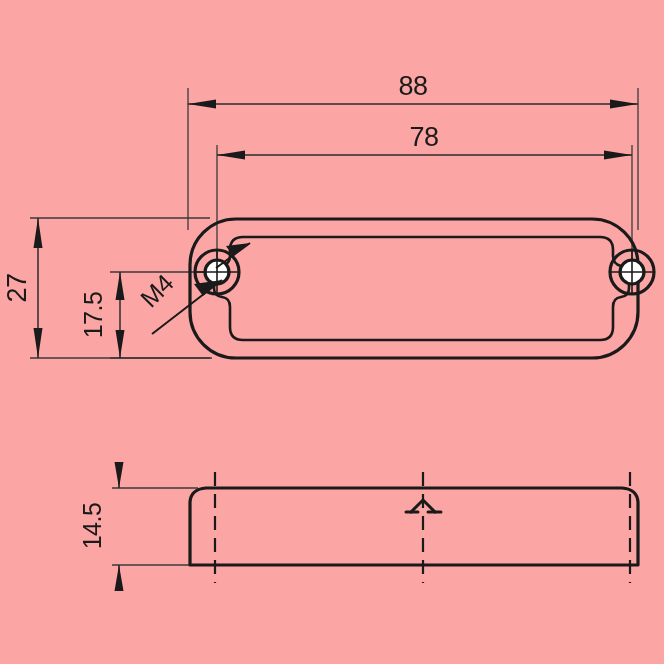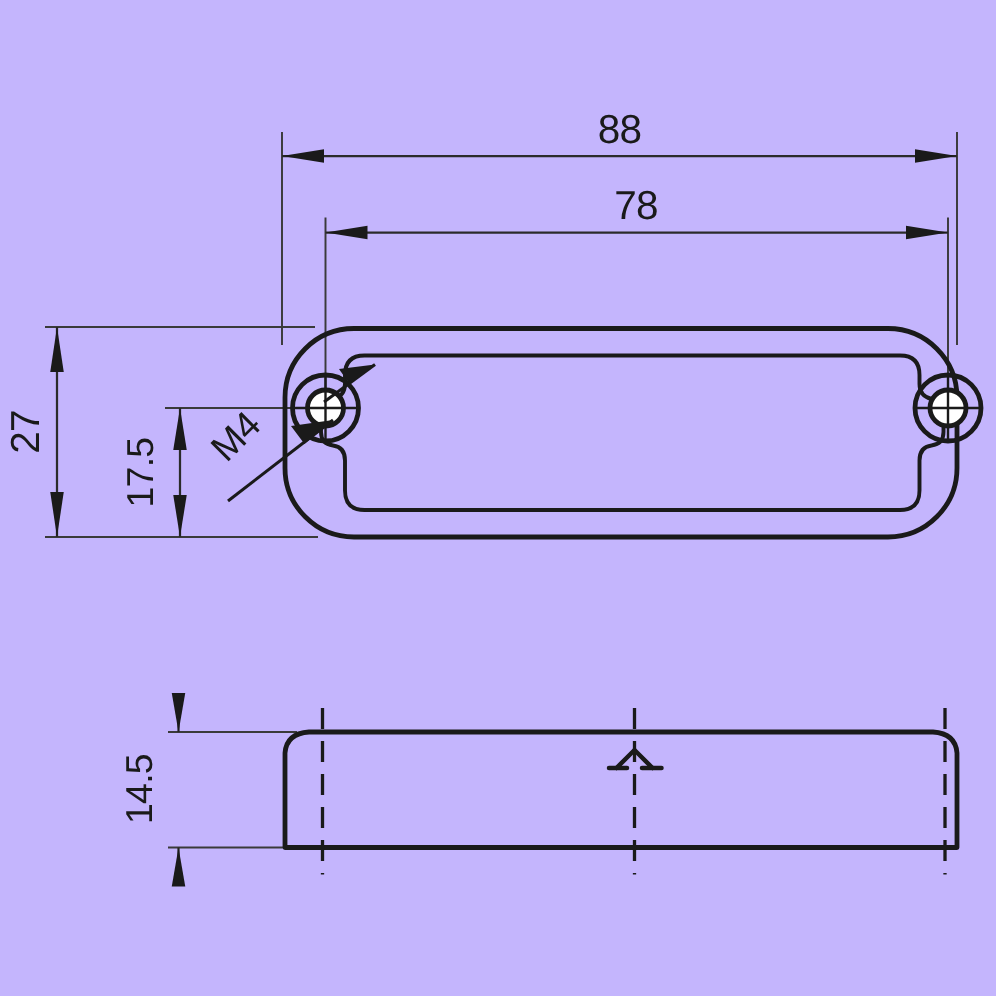--- a/index.html
+++ b/index.html
@@ -4,21 +4,21 @@
 <style>
   html, body {
     margin: 0;
     padding: 0;
     background: #ffffff;
   }
   #drawing-root {
     position: relative;
     width: 664px;
     height: 664px;
-    background: #c4b5fd;
+    background: #fca5a5;
     font-family: "Liberation Sans", sans-serif;
     overflow: hidden;
   }
   svg.canvas {
     position: absolute;
     left: 0;
     top: 0;
     width: 664px;
     height: 664px;
   }

